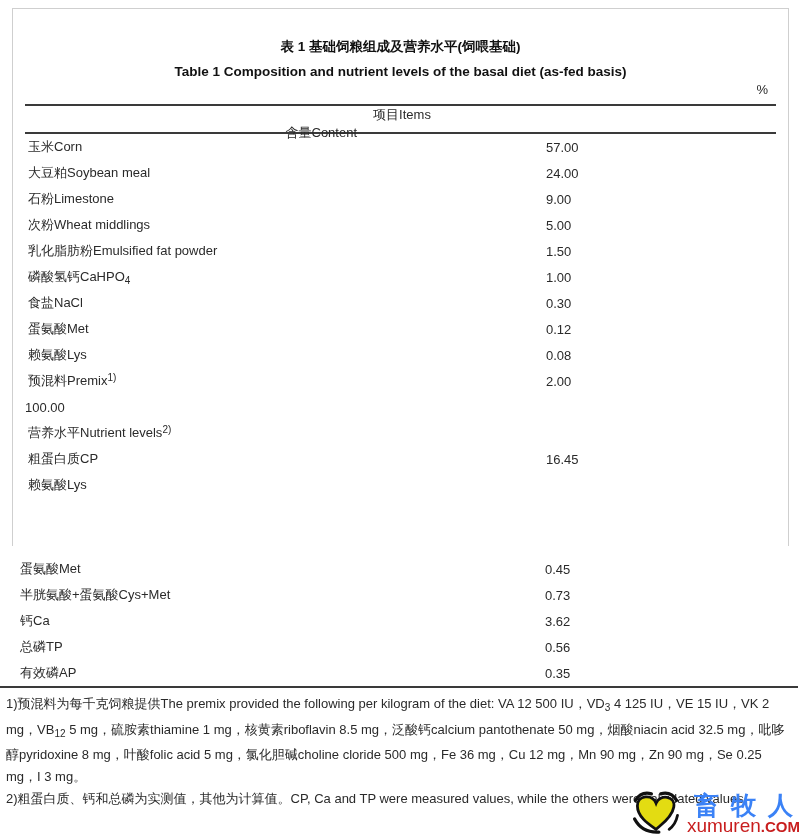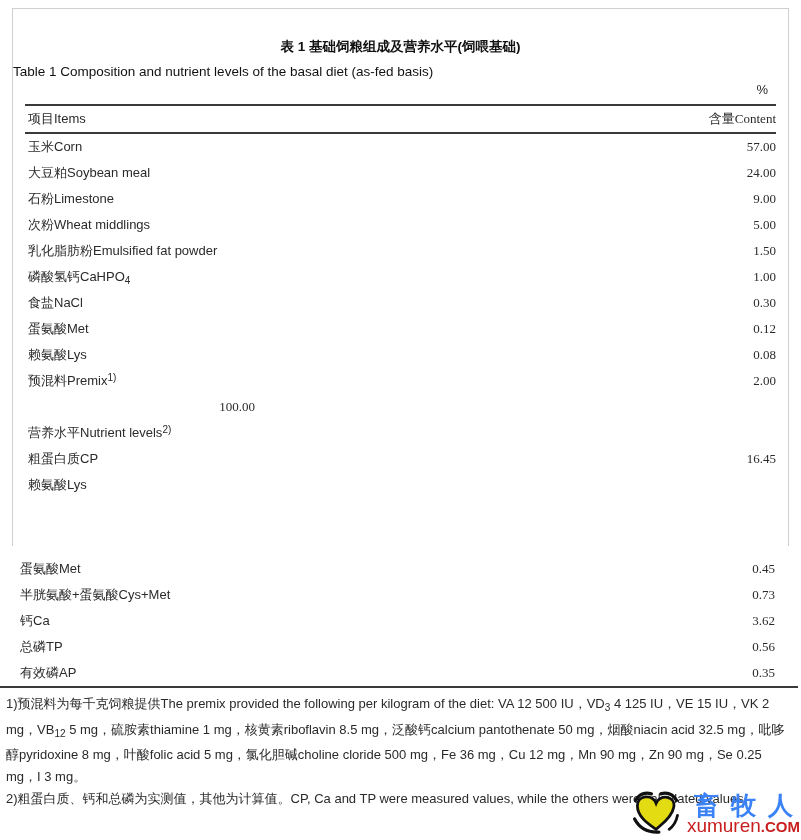--- a/index.html
+++ b/index.html
@@ -10,27 +10,27 @@
     font-family:"Liberation Sans","DejaVu Sans",sans-serif;
     font-size:13px;
     color:#2a2a2a;
     overflow:hidden;
   }
   .top-box {
     position:absolute; left:12px; top:8px; width:777px; height:538px;
     border:1px solid #cfcfcf; border-bottom:none; background:#fff;
   }
   .title-cn { margin-top:30px; text-align:center; font-weight:bold; font-size:13.5px; color:#111; line-height:16px; }
-  .title-en { margin-top:9px; font-weight:normal; font-size:13.5px; color:#111; line-height:16px; }
+  .title-en { margin-top:9px; text-align:center; font-weight:bold; font-size:13.5px; color:#111; line-height:16px; }
   .unit-line { margin-top:2px; text-align:right; padding-right:20px; line-height:16px; }
   .tbl { margin:6px 12px 0 12px; border-top:2px solid #3a3a3a; }
-  .thead { height:28px; display:flex; align-items:center; border-bottom:2px solid #3a3a3a; }
+  .thead { height:28px; display:flex; align-items:center; border-bottom:2px solid #3a3a3a;flex-direction:column; }
   .row { height:26px; display:flex; align-items:center; }
   .lbl { flex:1; padding-left:3px; white-space:nowrap; }
-  .val { width:230px; text-align:right;font-family:Liberation Serif, serif; }
+  .val { width:230px; text-align:left; }
   sup.aff { font-size:10px; vertical-align:4px; }
   sub.aff { font-size:10px; vertical-align:-3px; }
   .lower { position:absolute; left:0; top:556px; width:801px; }
   .lower .lbl { padding-left:20px; }
   .lower .val { margin-right:26px; }
   .bottom-rule { position:absolute; left:0; top:686px; width:798px; border-top:2px solid #3a3a3a; }
   .footnotes { position:absolute; left:0; top:693px; width:796px; padding:0 2px 0 6px; line-height:21.5px; }
   .fn { text-align:left; }
   .fn2 { margin-top:1px; }
   .fn sub { font-size:10px; vertical-align:-3px; }

